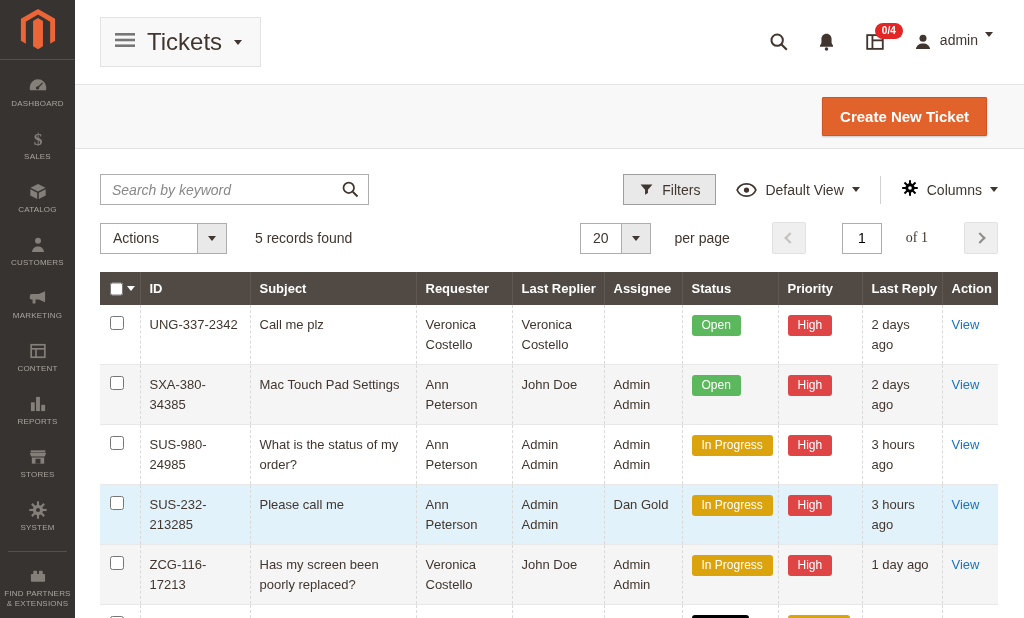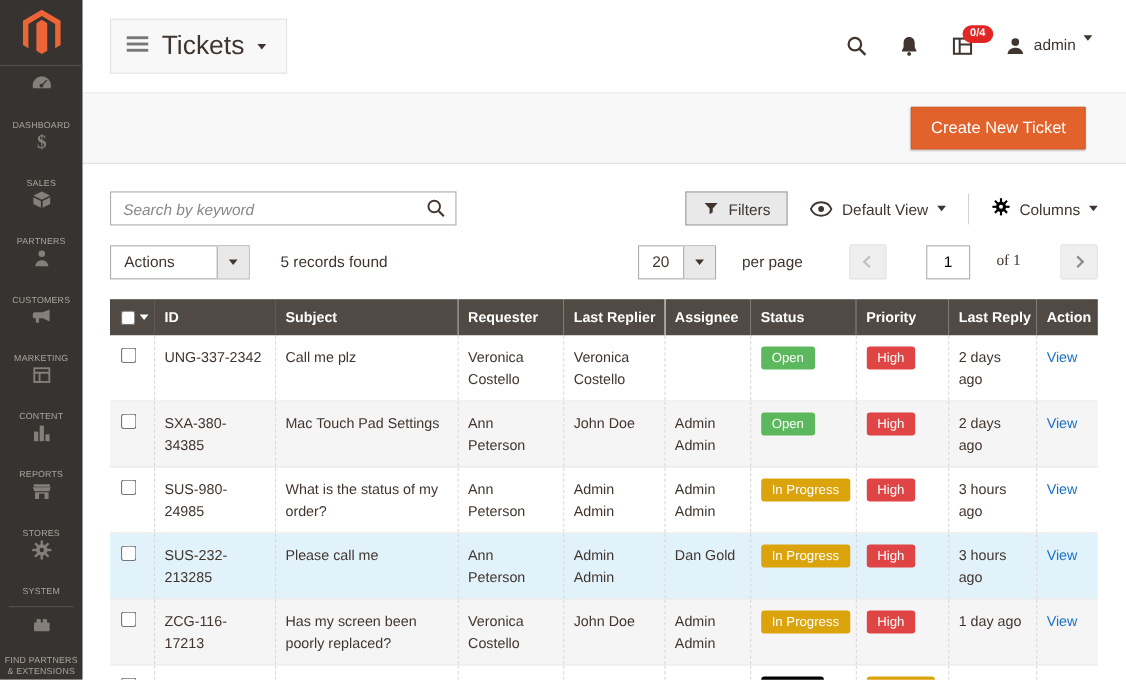--- a/index.html
+++ b/index.html
@@ -7,21 +7,21 @@
               font-family:"Liberation Sans", sans-serif; color:#41362f; }
   .app { position:relative; width:1024px; height:618px; }
 
   
   .sidebar { position:absolute; left:0; top:0; width:75px; height:618px;
              background:#373330; display:flex; flex-direction:column; }
   .logo-box { height:60px; display:flex; align-items:center; justify-content:center;
               border-bottom:1px solid #55504a; cursor:pointer; }
   .side-nav { margin-top:6px; }
   .nav-item { height:53px; display:flex; flex-direction:column; align-items:center;
-              justify-content:space-between; gap:3px; cursor:pointer; }
+              justify-content:center; gap:3px; cursor:pointer; }
   .nav-icon { height:20px; display:flex; align-items:center; }
   .nav-icon svg { width:20px; height:20px; }
   .nav-label { font-size:8px; color:#aaa49e; letter-spacing:.2px; text-align:center;
                line-height:1.25; max-width:70px; }
   .side-divider { height:1px; background:#55504a; margin:8px 8px 6px; }
   .side-footer .nav-item { height:58px; }
 
   
   .main { margin-left:75px; width:949px; }
   .page-header { height:85px; border-bottom:1px solid #e3e3e3; display:flex;
@@ -34,28 +34,28 @@
               display:flex; align-items:center; }
   .notif-badge { position:absolute; top:-8px; left:12px; background:#e22626; color:#fff;
                  font-size:10px; font-weight:bold; padding:2px 7px; border-radius:9px;
                  line-height:1.2; }
   .user-menu { display:flex; gap:7px; cursor:pointer; font-size:14px; }
 
   
   .action-strip { height:64px; background:#f8f8f8; border-bottom:1px solid #e3e3e3;
                   display:flex; align-items:center; justify-content:flex-end;
                   padding:0 37px 0 25px; }
-  .create-btn { background:#e2622b; color:#fff; font-weight:normal; font-size:15px;
+  .create-btn { background:#e2622b; color:#fff; font-weight:bold; font-size:15px;
                 border:1px solid #cf5622; padding:10px 17px; cursor:pointer;
                 border-radius:1px; box-shadow:0 1px 2px rgba(0,0,0,.2);
                 font-family:"Liberation Sans", sans-serif; }
 
   
   .toolbar { display:flex; align-items:center; padding:25px 26px 0 25px; }
-  .search-wrap { position:relative; width:315px; }
+  .search-wrap { position:relative; width:269px; }
   .search-input { width:100%; height:31px; border:1px solid #adadad; padding:0 36px 0 11px;
                   font-size:14px; font-family:"Liberation Sans", sans-serif; color:#41362f; }
   .search-input::placeholder { font-style:italic; color:#888; }
   .search-icon { position:absolute; right:8px; top:5px; cursor:pointer; }
   .toolbar-right { margin-left:auto; display:flex; align-items:center; gap:20px; }
   .filters-btn { display:flex; align-items:center; gap:8px; background:#e9e9e9;
                  border:1px solid #9e9e9e; height:31px; padding:0 15px; font-size:14px;
                  color:#41362f; cursor:pointer; font-family:"Liberation Sans", sans-serif; }
   .view-ctl { display:flex; align-items:center; gap:8px; font-size:14px; cursor:pointer; }
   .vsep { width:1px; height:28px; background:#d1d1d1; }
@@ -139,21 +139,21 @@
           <span class="nav-label">SALES</span>
         </div>
         <div class="nav-item">
           <span class="nav-icon">
             <svg viewBox="0 0 24 24" fill="#857f7a">
               <path d="M12 2.5 3 7l9 4.5L21 7z"></path>
               <path d="M2.8 8.7v7.5l8.2 4.1v-7.5z"></path>
               <path d="M21.2 8.7v7.5L13 20.3v-7.5z"></path>
             </svg>
           </span>
-          <span class="nav-label">PARTNERS</span>
+          <span class="nav-label">CATALOG</span>
         </div>
         <div class="nav-item">
           <span class="nav-icon">
             <svg viewBox="0 0 24 24" fill="#857f7a">
               <circle cx="12" cy="6.8" r="3.6"></circle>
               <path d="M4.8 20.5c.4-4.2 3.4-6.6 7.2-6.6s6.8 2.4 7.2 6.6z"></path>
             </svg>
           </span>
           <span class="nav-label">CUSTOMERS</span>
         </div>

